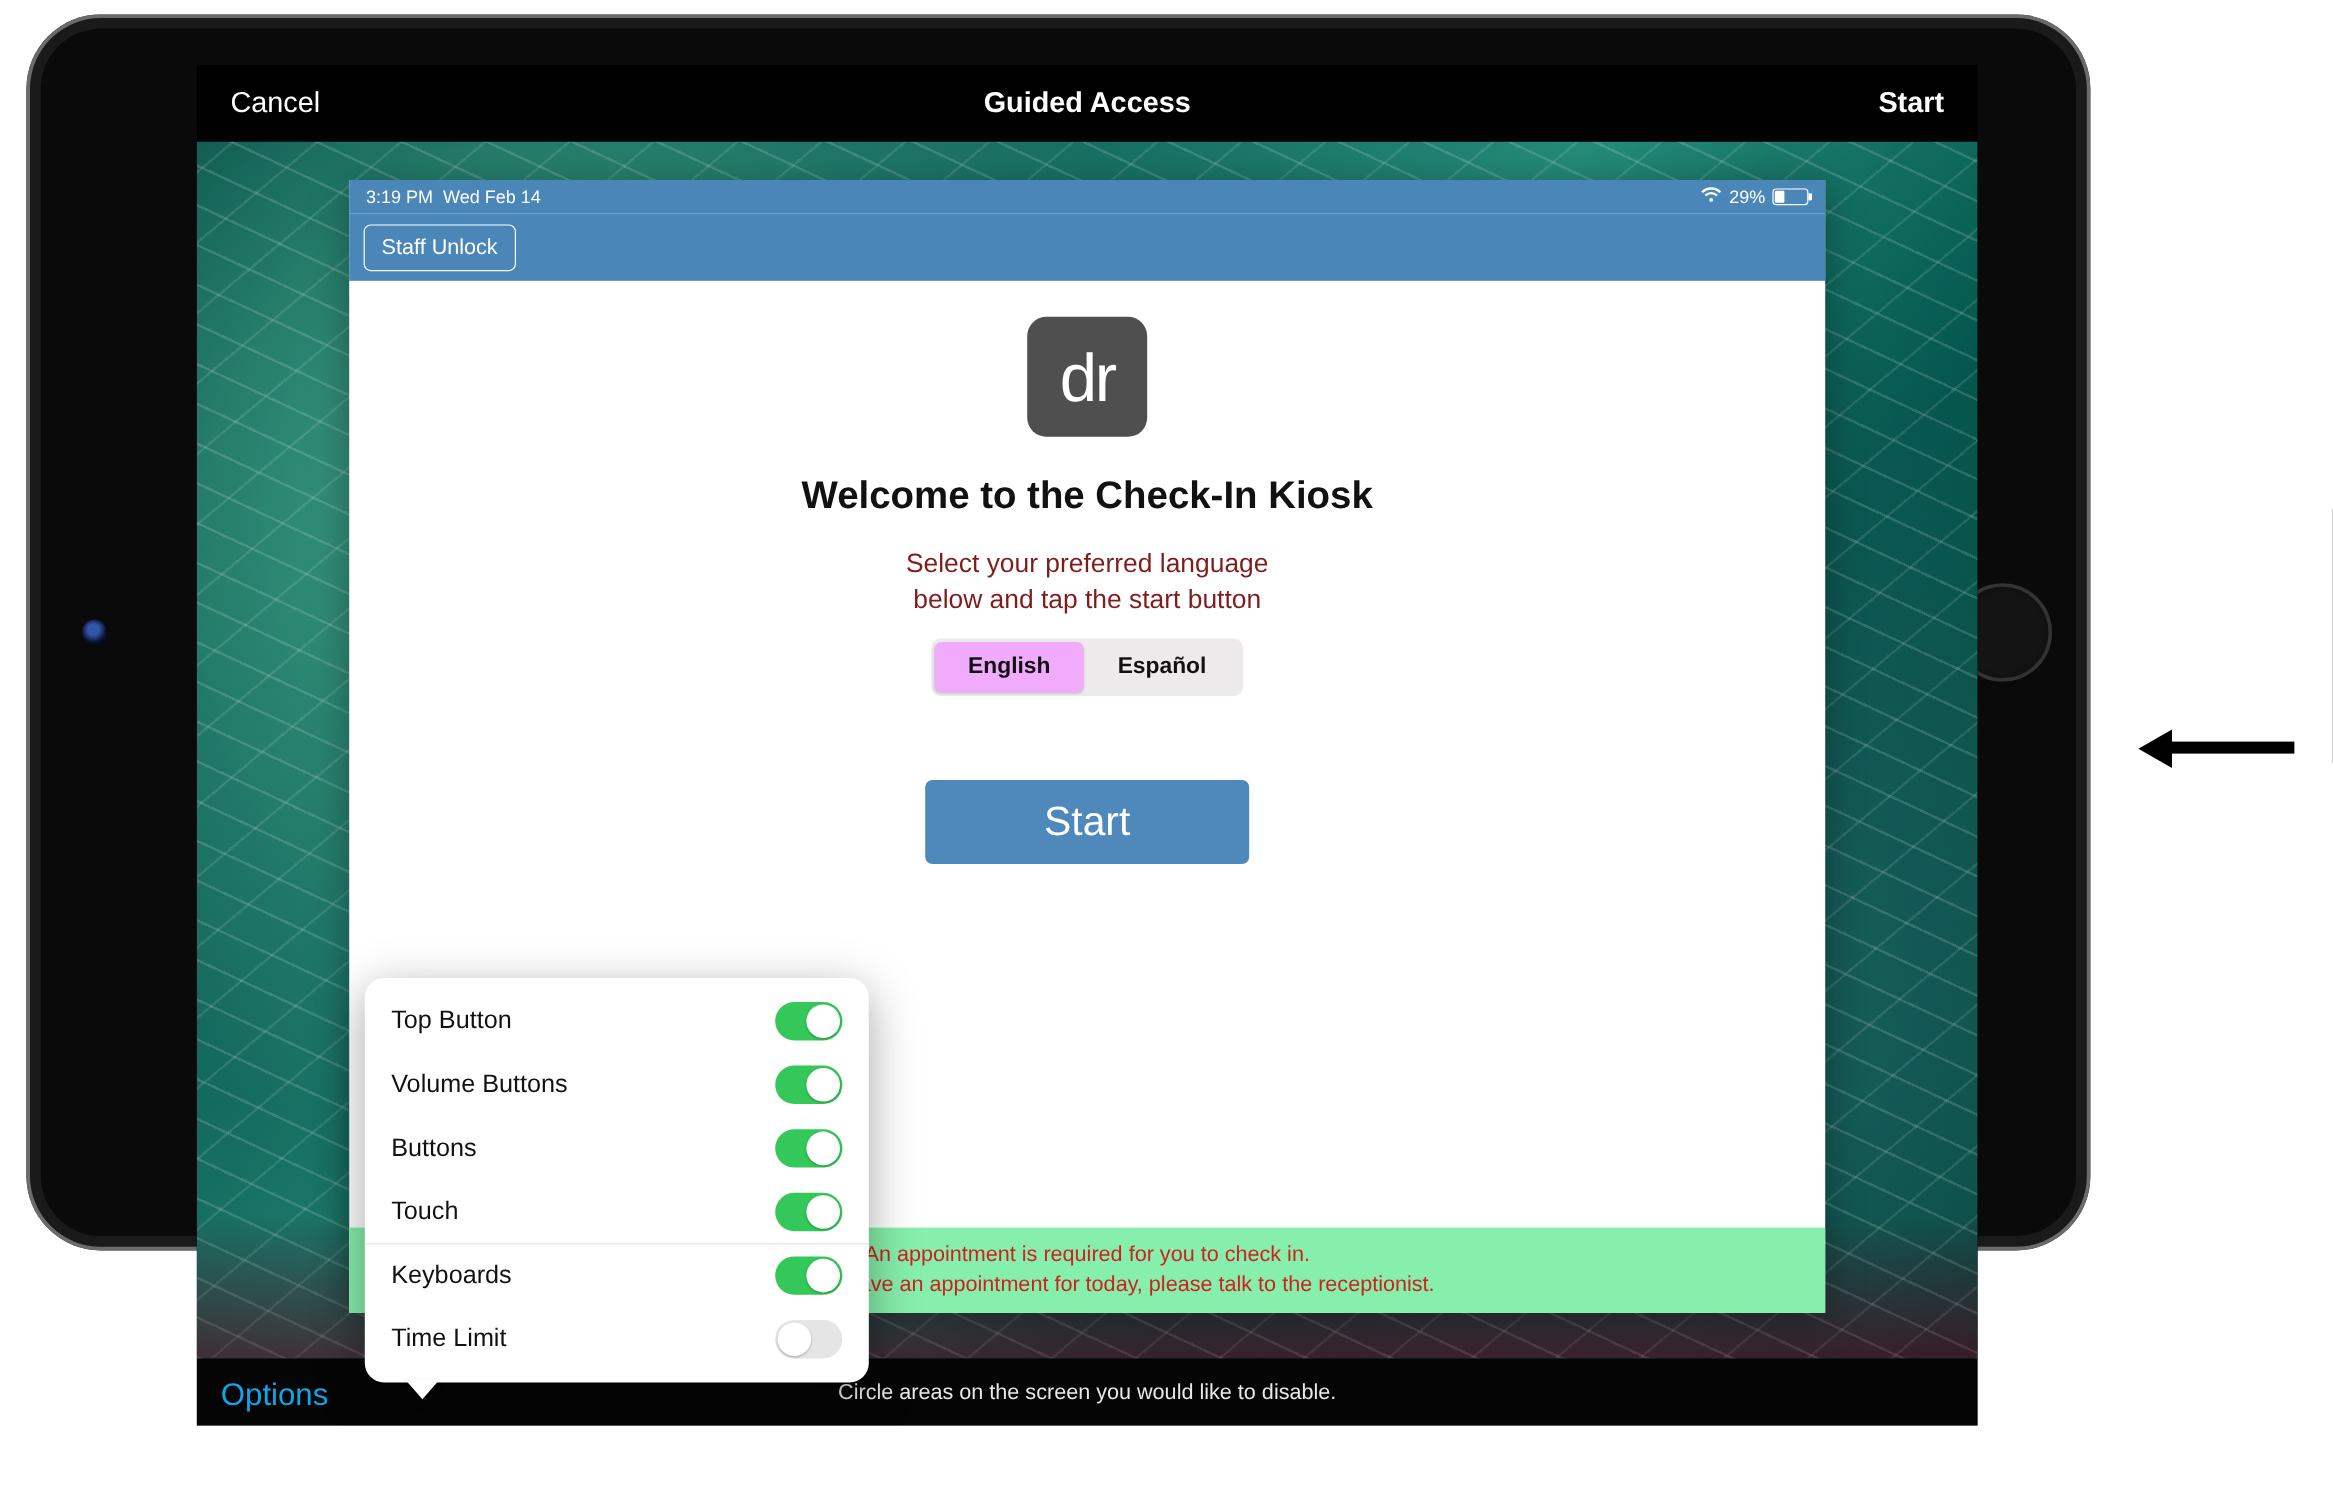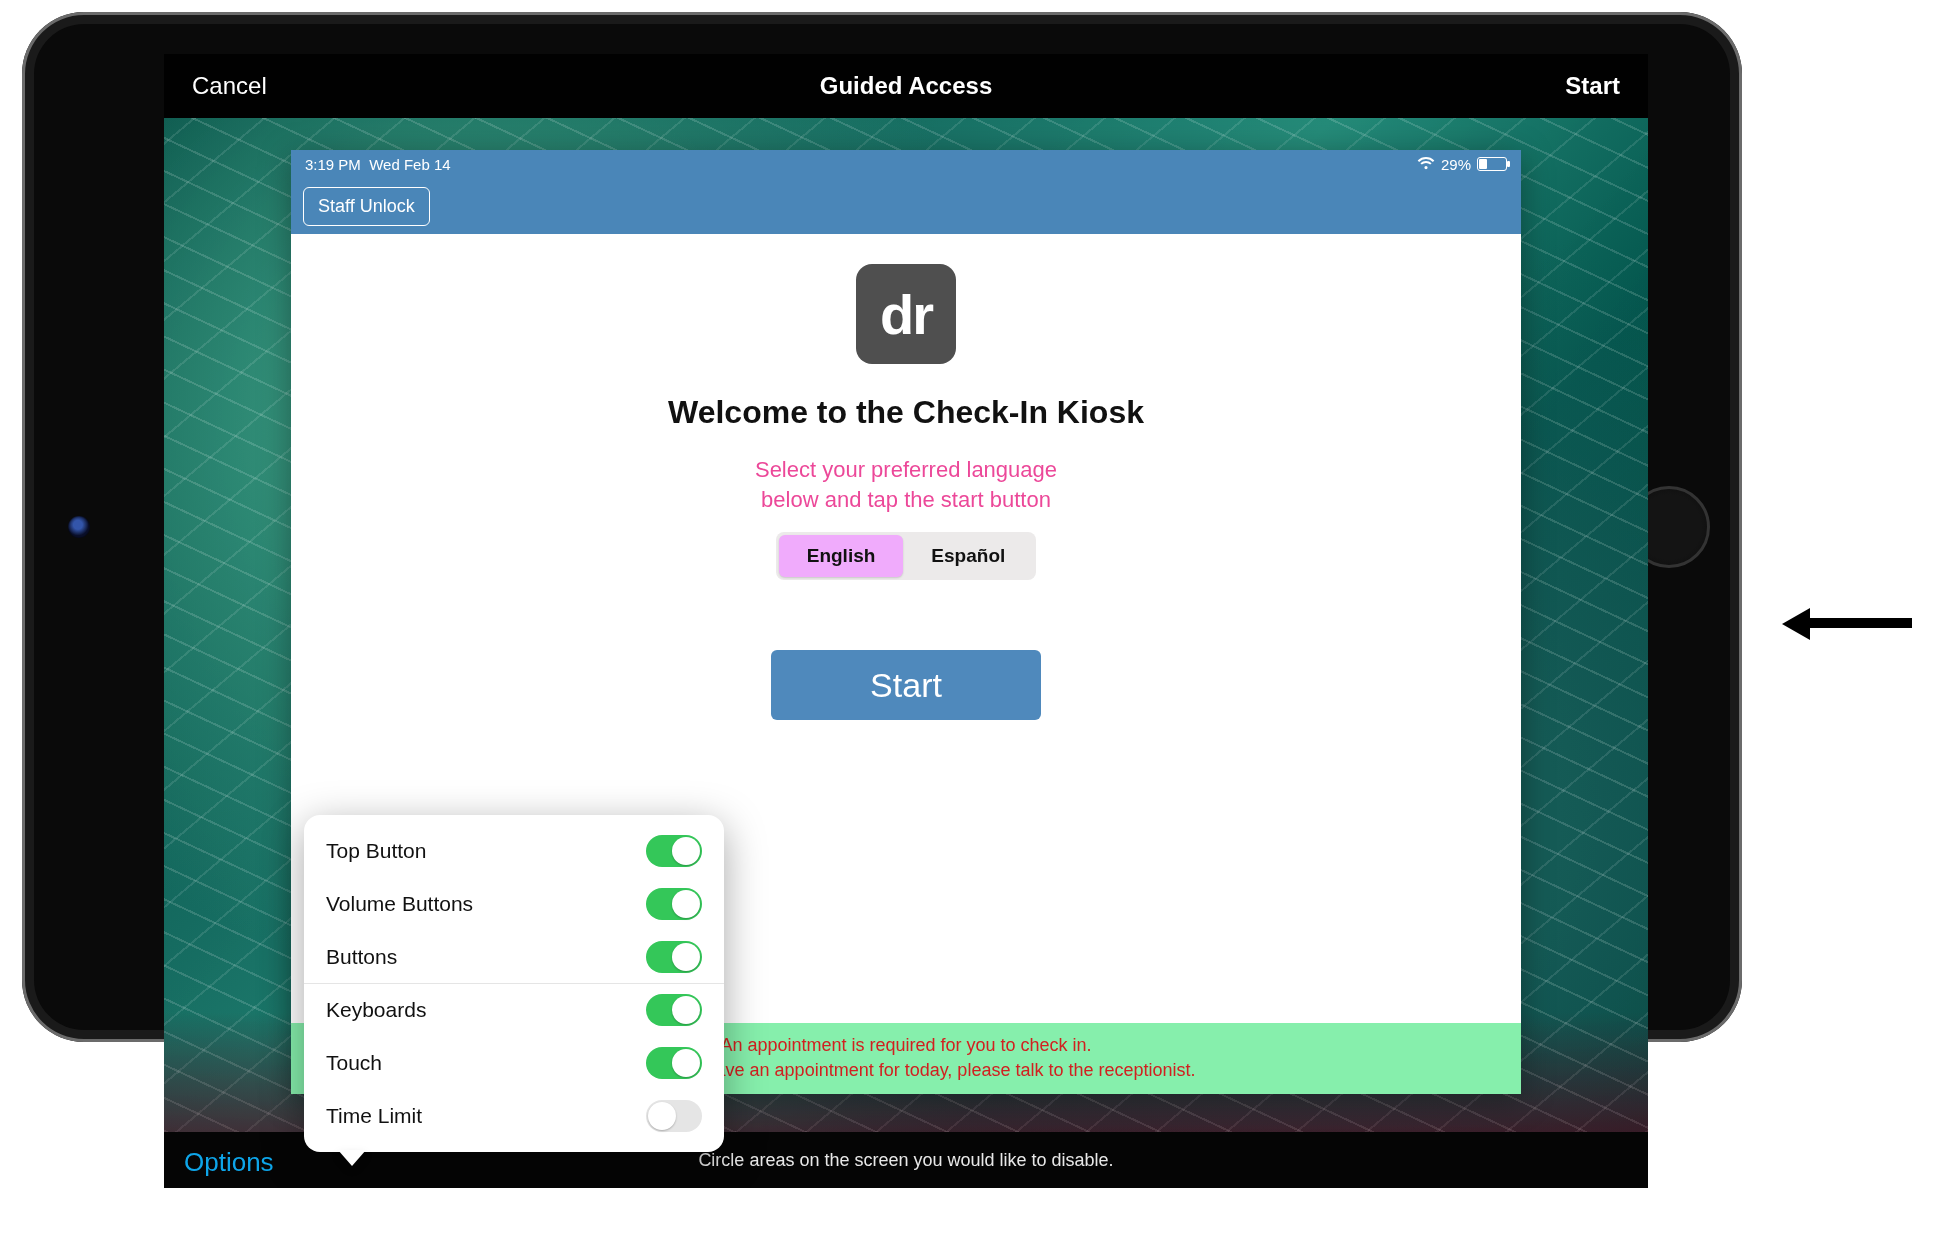--- a/index.html
+++ b/index.html
@@ -174,31 +174,31 @@
     height: calc(100% - 84px);
     position: relative;
     display: flex;
     flex-direction: column;
     align-items: center;
     padding-top: 30px;
   }
   .logo-tile {
     width: 100px; height: 100px; border-radius: 16px;
     background: #4f4f4f; display:flex; align-items:center; justify-content:center;
-    color:#fff; font-size:56px; font-weight:700; letter-spacing:-2px;
+    color:#fff; font-size:56px; font-weight:400; letter-spacing:-2px;
   }
   .welcome-title {
     margin-top: 30px;
     font-size: 32px;
     font-weight: 700;
     color: #111;
   }
   .welcome-sub {
     margin-top: 24px;
-    color: #ec4899;
+    color: #7f1d1d;
     font-size: 22px;
     text-align: center;
     line-height: 1.35;
   }
   .lang-seg {
     margin-top: 18px;
     display: inline-flex;
     background: #eceaea;
     border-radius: 8px;
     padding: 3px;
@@ -376,28 +376,28 @@
           <div class="switch on">
             <div class="knob"></div>
           </div>
         </div>
         <div class="opt-row">
           <span>Buttons</span>
           <div class="switch on">
             <div class="knob"></div>
           </div>
         </div>
+        <div class="opt-row">
+          <span>Touch</span>
+          <div class="switch on">
+            <div class="knob"></div>
+          </div>
+        </div>
         <div class="opt-row sep">
           <span>Keyboards</span>
-          <div class="switch on">
-            <div class="knob"></div>
-          </div>
-        </div>
-        <div class="opt-row">
-          <span>Touch</span>
           <div class="switch on">
             <div class="knob"></div>
           </div>
         </div>
         <div class="opt-row">
           <span>Time Limit</span>
           <div class="switch off">
             <div class="knob"></div>
           </div>
         </div>

